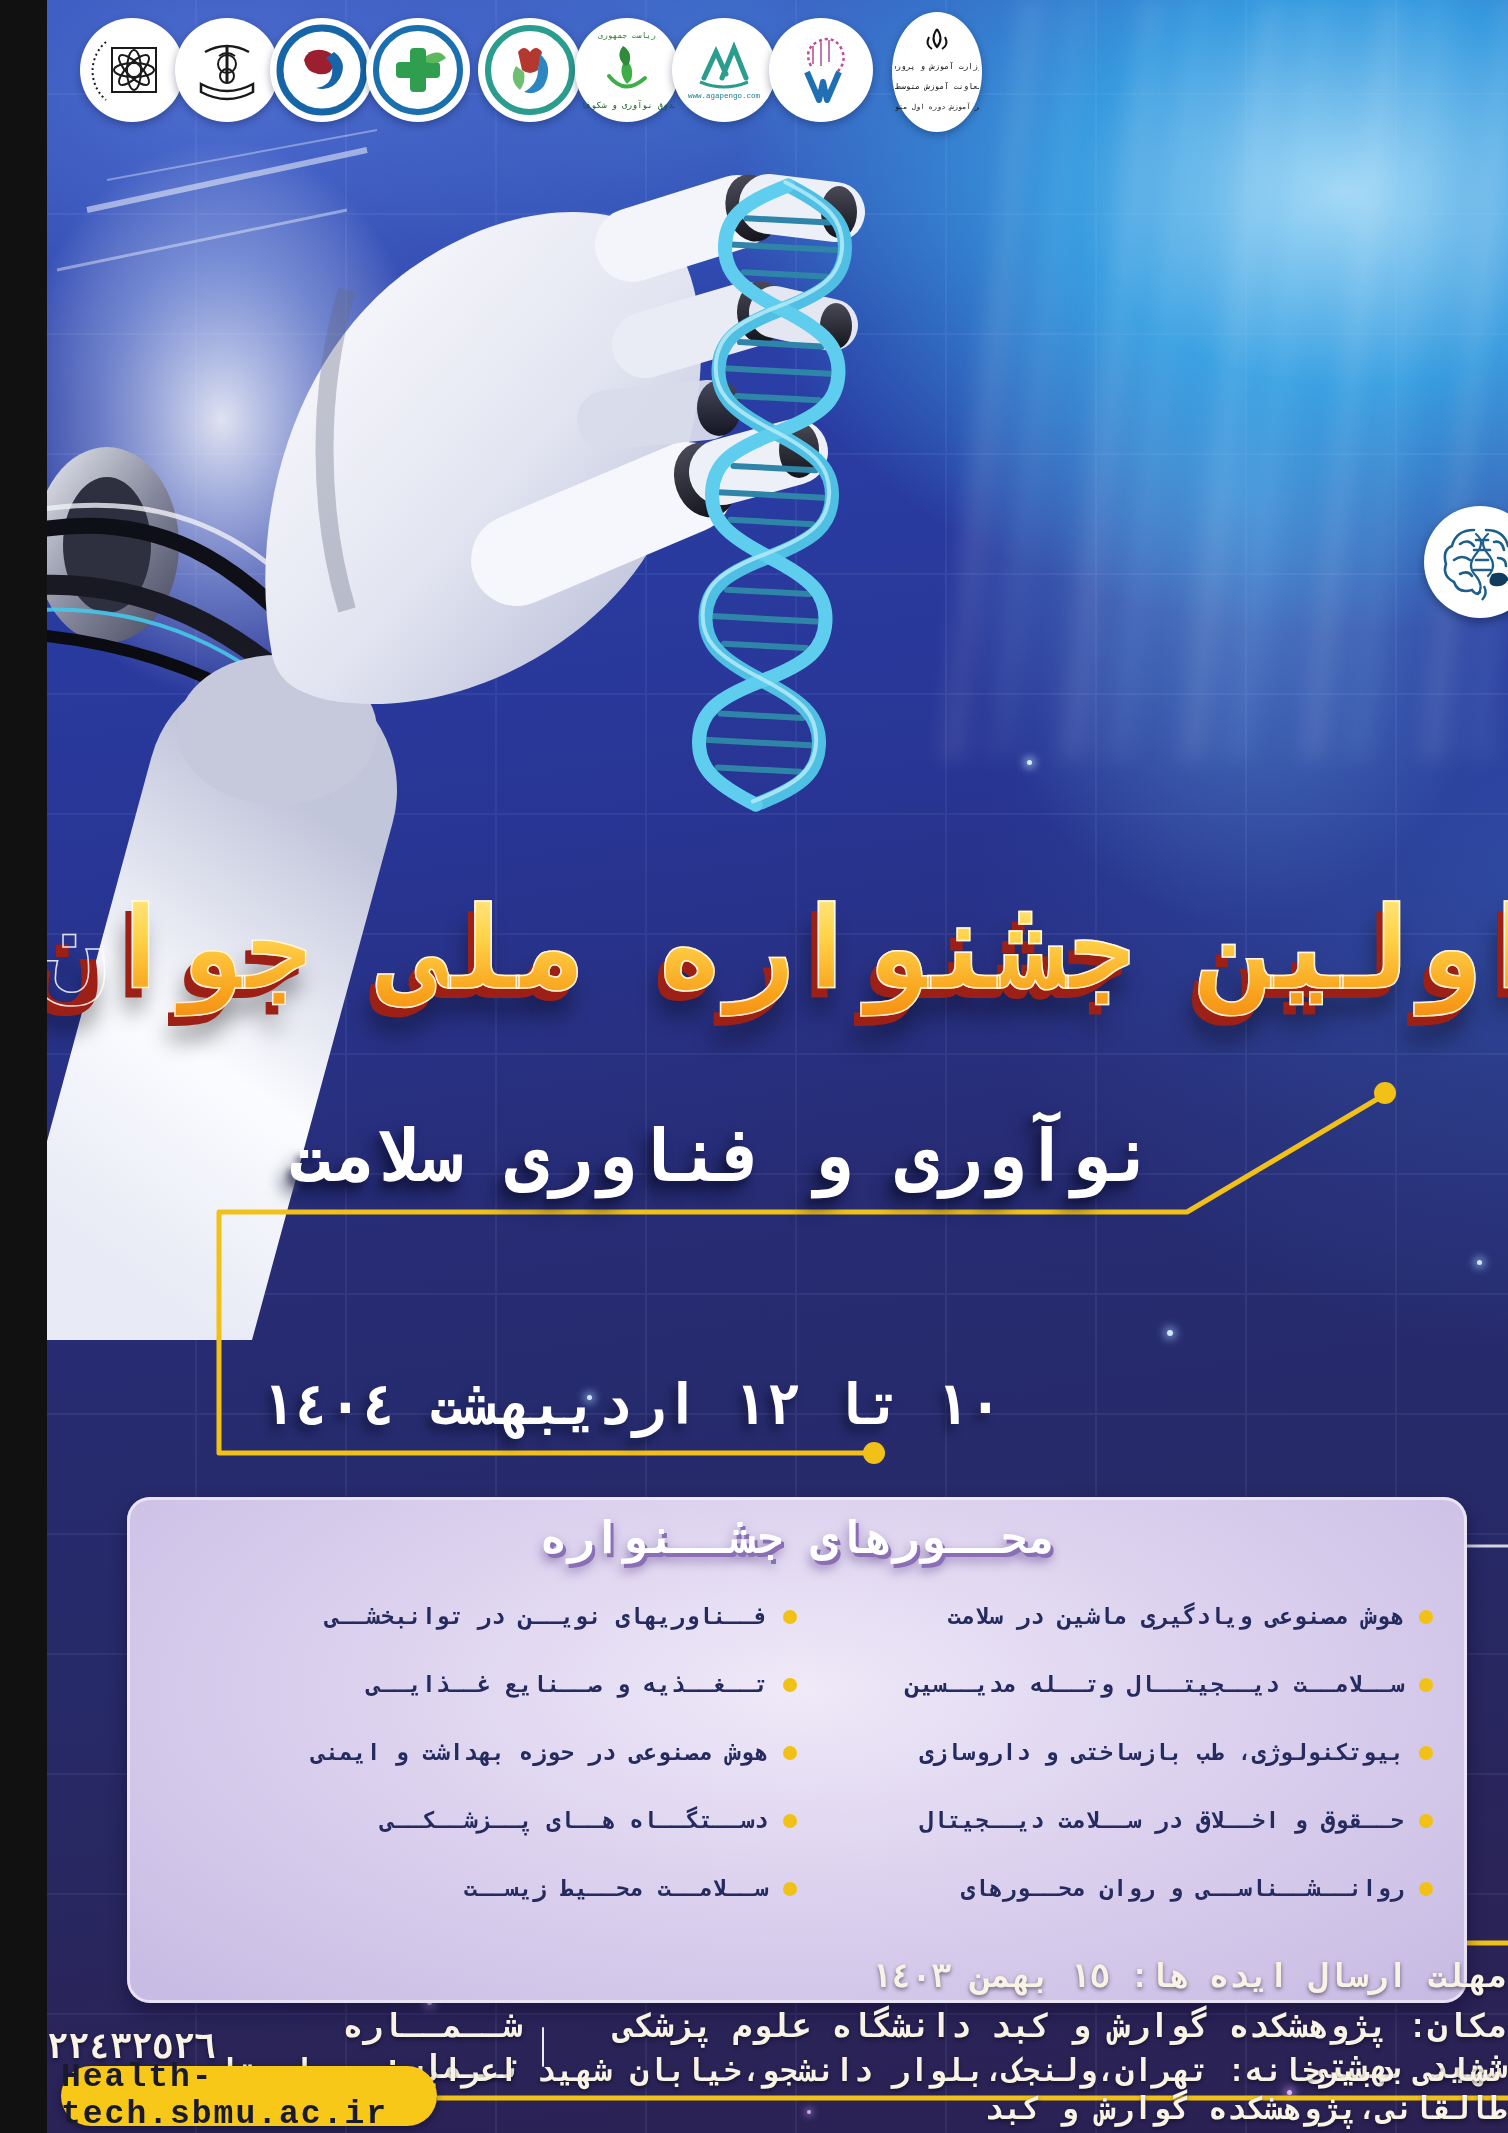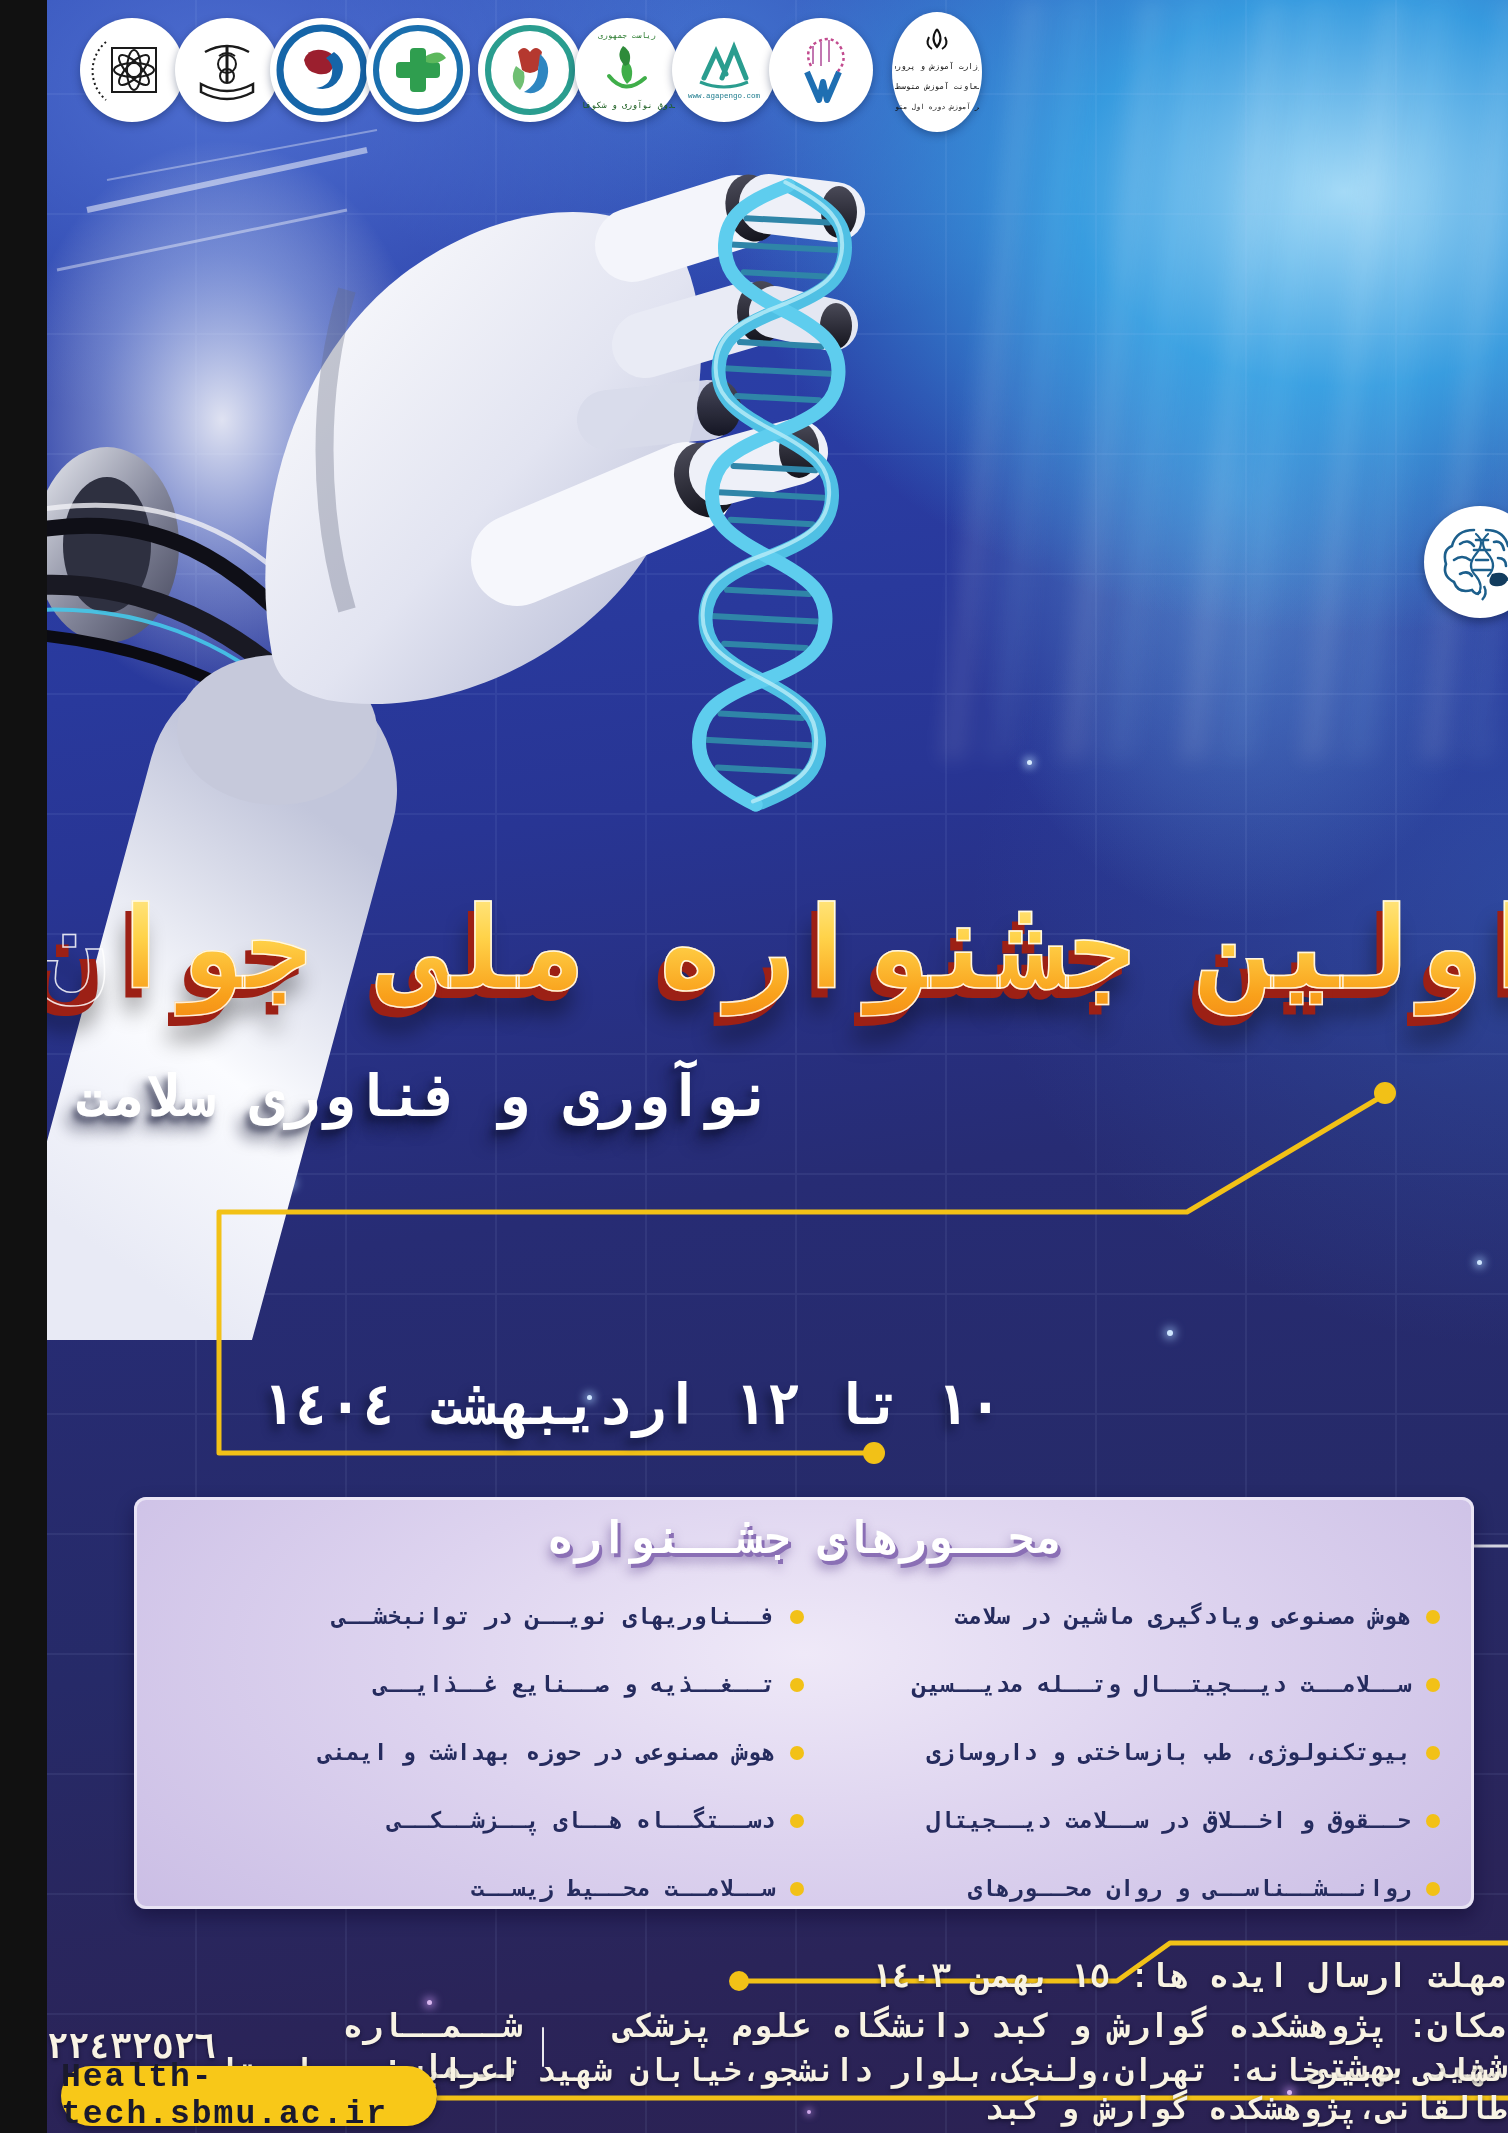--- a/index.html
+++ b/index.html
@@ -40,31 +40,31 @@
 
   
   .title-wrap{position:absolute;top:872px;left:70px;right:8px;text-align:center;z-index:7;direction:rtl;white-space:nowrap;}
   .title-layer{font-size:114px;font-weight:700;line-height:1.5;}
   .title-shadow{position:absolute;left:0;right:0;top:0;color:#97201563;color:#9c2015;transform:translate(-7px,10px);
     text-shadow:0 14px 22px rgba(0,0,0,.45);}
   .title-fill{position:relative;
     background:linear-gradient(180deg,#ffef9d 0%,#ffd34a 38%,#f9a11b 72%,#f07d12 100%);
     -webkit-background-clip:text;background-clip:text;color:transparent;
     -webkit-text-stroke:1.5px rgba(255,255,255,.85);}
-  .subtitle{position:absolute;top:1062px;left:28px;width:1080px;text-align:left;z-index:7;direction:rtl;
-    color:#fff;font-weight:700;font-size:58px;white-space:nowrap;
+  .subtitle{position:absolute;top:1114px;left:28px;width:1080px;text-align:right;z-index:7;direction:rtl;
+    color:#fff;font-weight:700;font-size:72px;white-space:nowrap;
     text-shadow:-9px 12px 16px rgba(12,16,48,.65),-4px 6px 6px rgba(12,16,48,.5);}
 
   .theme-line{position:absolute;left:214px;top:1283px;width:920px;z-index:7;direction:rtl;text-align:left;
     color:#fff;font-weight:700;font-size:58px;white-space:nowrap;text-shadow:-5px 7px 10px rgba(12,16,48,.6);}
   .date-line{position:absolute;left:214px;top:1372px;width:920px;z-index:7;direction:rtl;text-align:left;
     color:#fff;font-weight:700;font-size:56px;white-space:nowrap;text-shadow:-5px 7px 10px rgba(12,16,48,.6);}
 
   
-  .topics{position:absolute;left:87px;top:1497px;width:1340px;height:412px;border-radius:12px;z-index:6;
+  .topics{position:absolute;left:80px;top:1497px;width:1340px;height:506px;border-radius:23px;z-index:6;
     background:radial-gradient(900px 420px at 50% 38%,#efe9f8 0%,#ddd3ef 45%,#c9bce4 100%);
     box-shadow:0 8px 18px rgba(10,5,40,.45), inset 0 0 0 3px rgba(255,255,255,.55);}
   .topics-header{margin-top:14px;text-align:center;font-size:45px;font-weight:700;color:#fff;direction:rtl;
     text-shadow:3px 4px 0 #8a6fb5,0 7px 12px rgba(80,50,130,.65);}
   .topics-grid{display:grid;grid-template-columns:1fr 1fr;direction:rtl;padding:16px 34px 0 34px;row-gap:0;}
   .topic-item{display:flex;align-items:center;gap:15px;height:68px;direction:rtl;}
   .topic-dot{flex:0 0 auto;width:14px;height:14px;border-radius:50%;background:#f2c117;}
   .topic-text{font-size:23px;font-weight:700;color:#252b5e;white-space:nowrap;}
 
   

